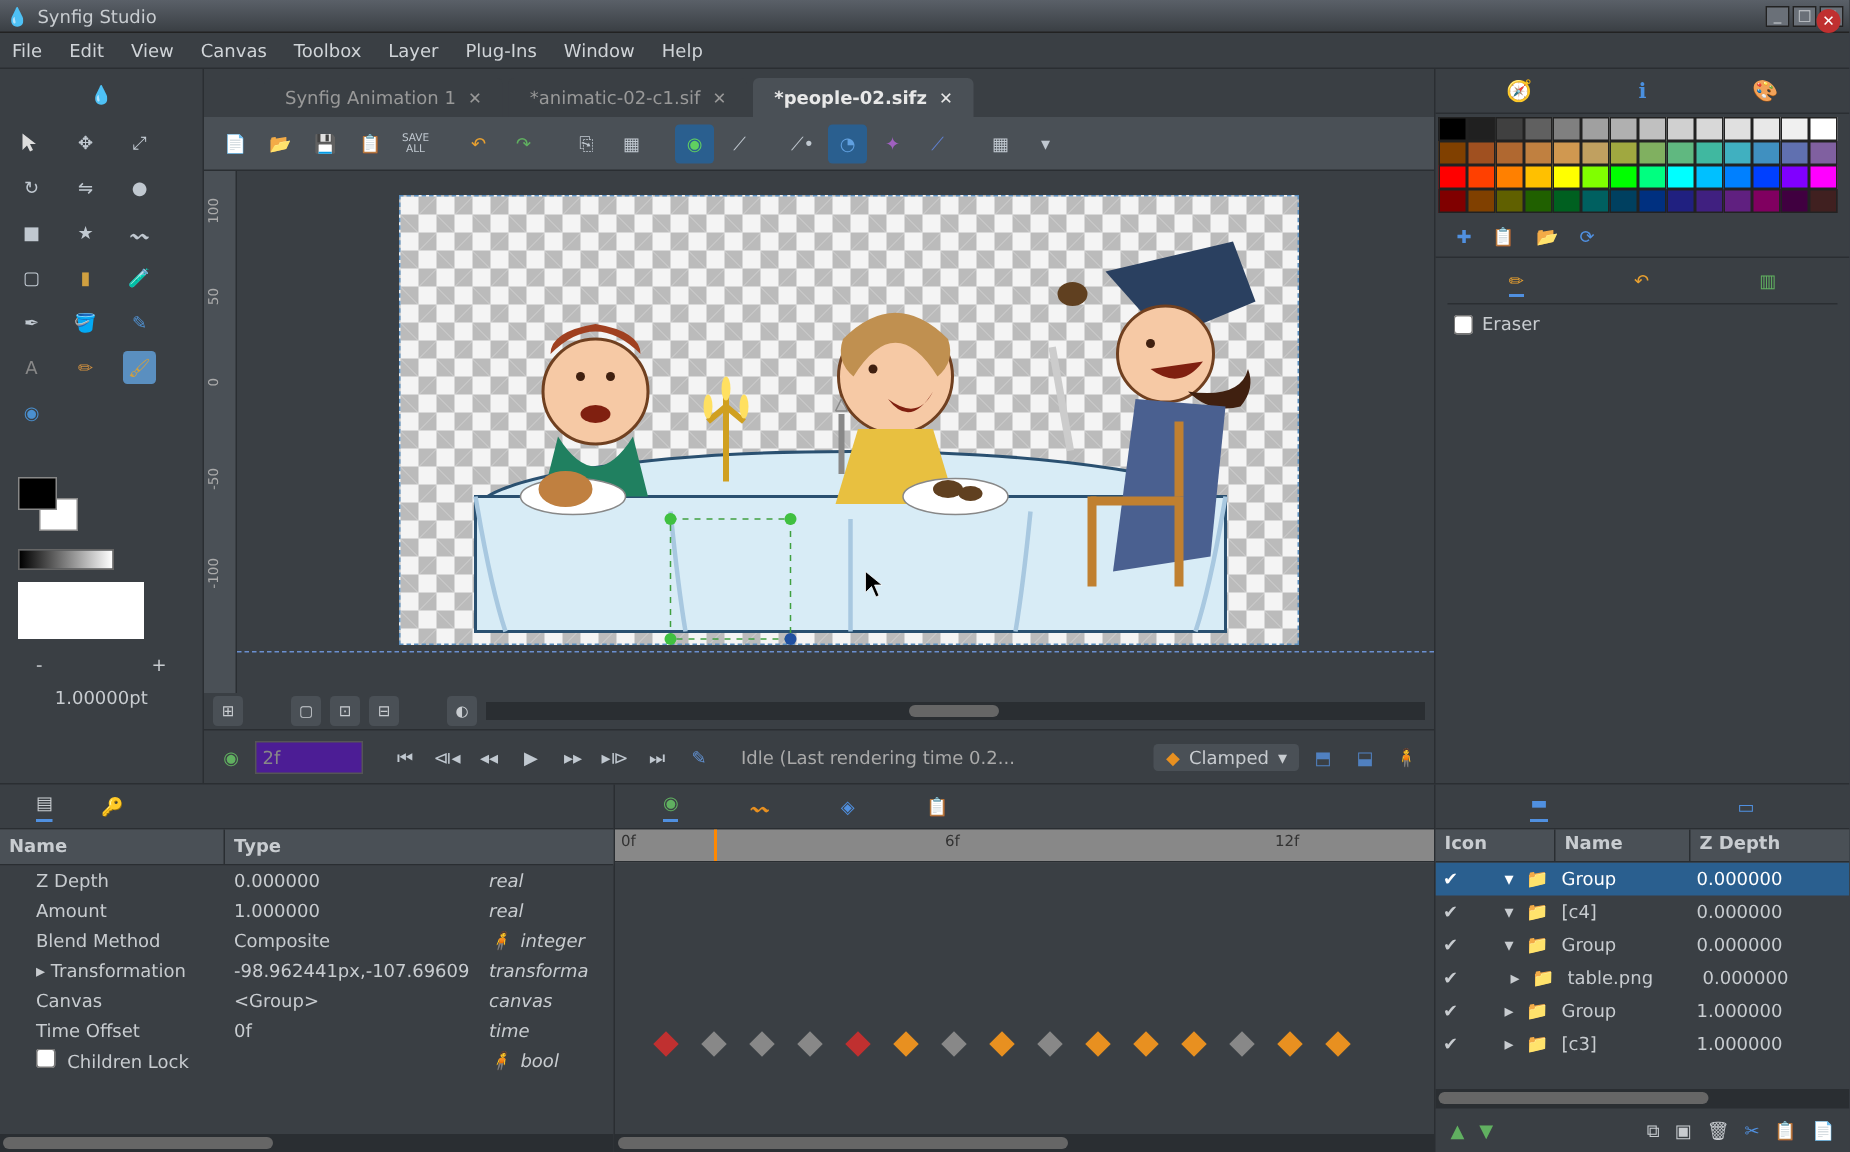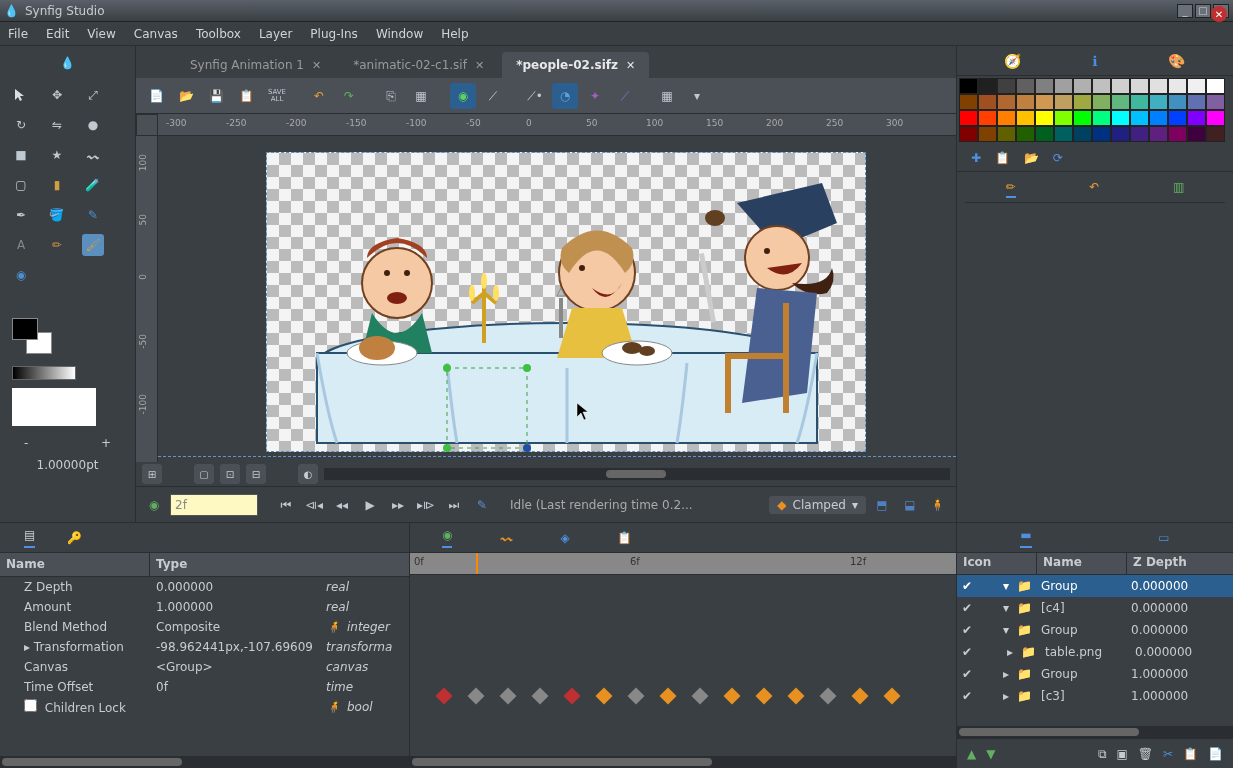--- a/index.html
+++ b/index.html
@@ -39,21 +39,21 @@
 .ruler-v .tick { position: absolute; font-size: 9px; left: 2px; color: #aaa; writing-mode: vertical-rl; transform: rotate(180deg); }
 .canvas-inner { flex: 1; position: relative; background: #3a3f44; overflow: hidden; }
 .checker { position: absolute; left: 108px; top: 16px; width: 600px; height: 300px;
   background-image: linear-gradient(45deg,#bbb 25%,transparent 25%),linear-gradient(-45deg,#bbb 25%,transparent 25%),linear-gradient(45deg,transparent 75%,#bbb 75%),linear-gradient(-45deg,transparent 75%,#bbb 75%);
   background-size: 24px 24px; background-position: 0 0,0 12px,12px -12px,-12px 0; background-color: #f4f4f4; border: 1px dashed #5a8fc0; }
 .guide-h { position: absolute; left: 0; right: 0; border-top: 1px dashed #6a8fd0; }
 .close-canvas { position: absolute; right: 6px; top: 6px; width: 16px; height: 16px; background: #c03030; border-radius: 50%; display: flex; align-items: center; justify-content: center; color: #fff; font-size: 10px; cursor: pointer; }
 .canvas-ctrl-row { height: 24px; background: #3a3f44; display: flex; align-items: center; padding: 0 6px; gap: 6px; }
 .mini-btn { width: 20px; height: 20px; background: #4a5056; border-radius: 3px; display: flex; align-items: center; justify-content: center; cursor: pointer; font-size: 10px; }
 .playback-row { height: 36px; background: #3a3f44; display: flex; align-items: center; padding: 0 6px; gap: 4px; border-top: 1px solid #2a2e32; }
-.frame-in { width: 88px; height: 22px; background: #fef9c3; border: 1px solid #555; padding: 0 4px; color: #888; }
+.frame-in { width: 72px; height: 22px; background: #4c1d95; border: 1px solid #555; padding: 0 4px; color: #888; }
 .play-btn { width: 24px; height: 24px; display: flex; align-items: center; justify-content: center; cursor: pointer; color: #c0c8d0; }
 .status-txt { flex: 1; padding: 0 12px; color: #aaa; overflow: hidden; white-space: nowrap; text-overflow: ellipsis; }
 .interp-dd { background: #4a5056; padding: 2px 8px; border-radius: 3px; display: flex; align-items: center; gap: 6px; cursor: pointer; }
 .right-panels { width: 277px; background: #3a3f44; border-left: 1px solid #2a2e32; display: flex; flex-direction: column; }
 .panel-tab-row { height: 30px; display: flex; align-items: center; justify-content: space-around; border-bottom: 1px solid #2a2e32; padding: 0 12px; }
 .panel-tab-row .ptab { cursor: pointer; font-size: 14px; }
 .palette-grid { display: grid; grid-template-columns: repeat(14, 19px); gap: 0; padding: 2px; }
 .pal-cell { width: 19px; height: 16px; border: 1px solid #222; cursor: pointer; }
 .pal-tools { height: 28px; display: flex; align-items: center; gap: 14px; padding: 0 14px; border-bottom: 1px solid #2a2e32; }
 .brush-panel { padding: 4px 8px; }
@@ -221,38 +221,20 @@
       <div class="tbar-btn" style="color:#a060c0">✦</div>
       <div class="tbar-btn" style="color:#6080d0">⟋</div>
       <div class="tbar-sep"></div>
       <div class="tbar-btn">▦</div>
       <div class="tbar-btn">▾</div>
       <div style="flex:1"></div>
       <div class="close-canvas">✕</div>
     </div>
     <div class="canvas-area">
       <div style="display:flex;flex-direction:column;width:100%">
-        <div style="display:flex">
-          <div class="ruler-corner"></div>
-          <div class="ruler-h">
-            <span class="tick" style="left:8px">-300</span>
-            <span class="tick" style="left:68px">-250</span>
-            <span class="tick" style="left:128px">-200</span>
-            <span class="tick" style="left:188px">-150</span>
-            <span class="tick" style="left:248px">-100</span>
-            <span class="tick" style="left:308px">-50</span>
-            <span class="tick" style="left:368px">0</span>
-            <span class="tick" style="left:428px">50</span>
-            <span class="tick" style="left:488px">100</span>
-            <span class="tick" style="left:548px">150</span>
-            <span class="tick" style="left:608px">200</span>
-            <span class="tick" style="left:668px">250</span>
-            <span class="tick" style="left:728px">300</span>
-          </div>
-        </div>
         <div style="display:flex;flex:1">
           <div class="ruler-v">
             <span class="tick" style="top:18px">100</span>
             <span class="tick" style="top:78px">50</span>
             <span class="tick" style="top:138px">0</span>
             <span class="tick" style="top:198px">-50</span>
             <span class="tick" style="top:258px">-100</span>
           </div>
           <div class="canvas-inner">
             <div class="checker">
@@ -424,20 +406,24 @@
       <span>📋</span>
       <span>📂</span>
       <span style="color:#5090e0">⟳</span>
     </div>
     <div class="brush-panel">
       <div class="brush-tabs">
         <span style="color:#e8a030;border-bottom:2px solid #5090e0;padding-bottom:2px">✏</span>
         <span style="color:#e8a030">↶</span>
         <span style="color:#60b060">▥</span>
       </div>
+      <div class="eraser-chk">
+        <input type="checkbox" style="">
+        <span>Eraser</span>
+      </div>
     </div>
   </div>
 </div>
 
 <div class="bottom-area">
   <div class="params-panel">
     <div class="params-tabs">
       <span style="border-bottom:2px solid #5090e0;padding-bottom:4px">▤</span>
       <span style="color:#e8a030">🔑</span>
     </div>

